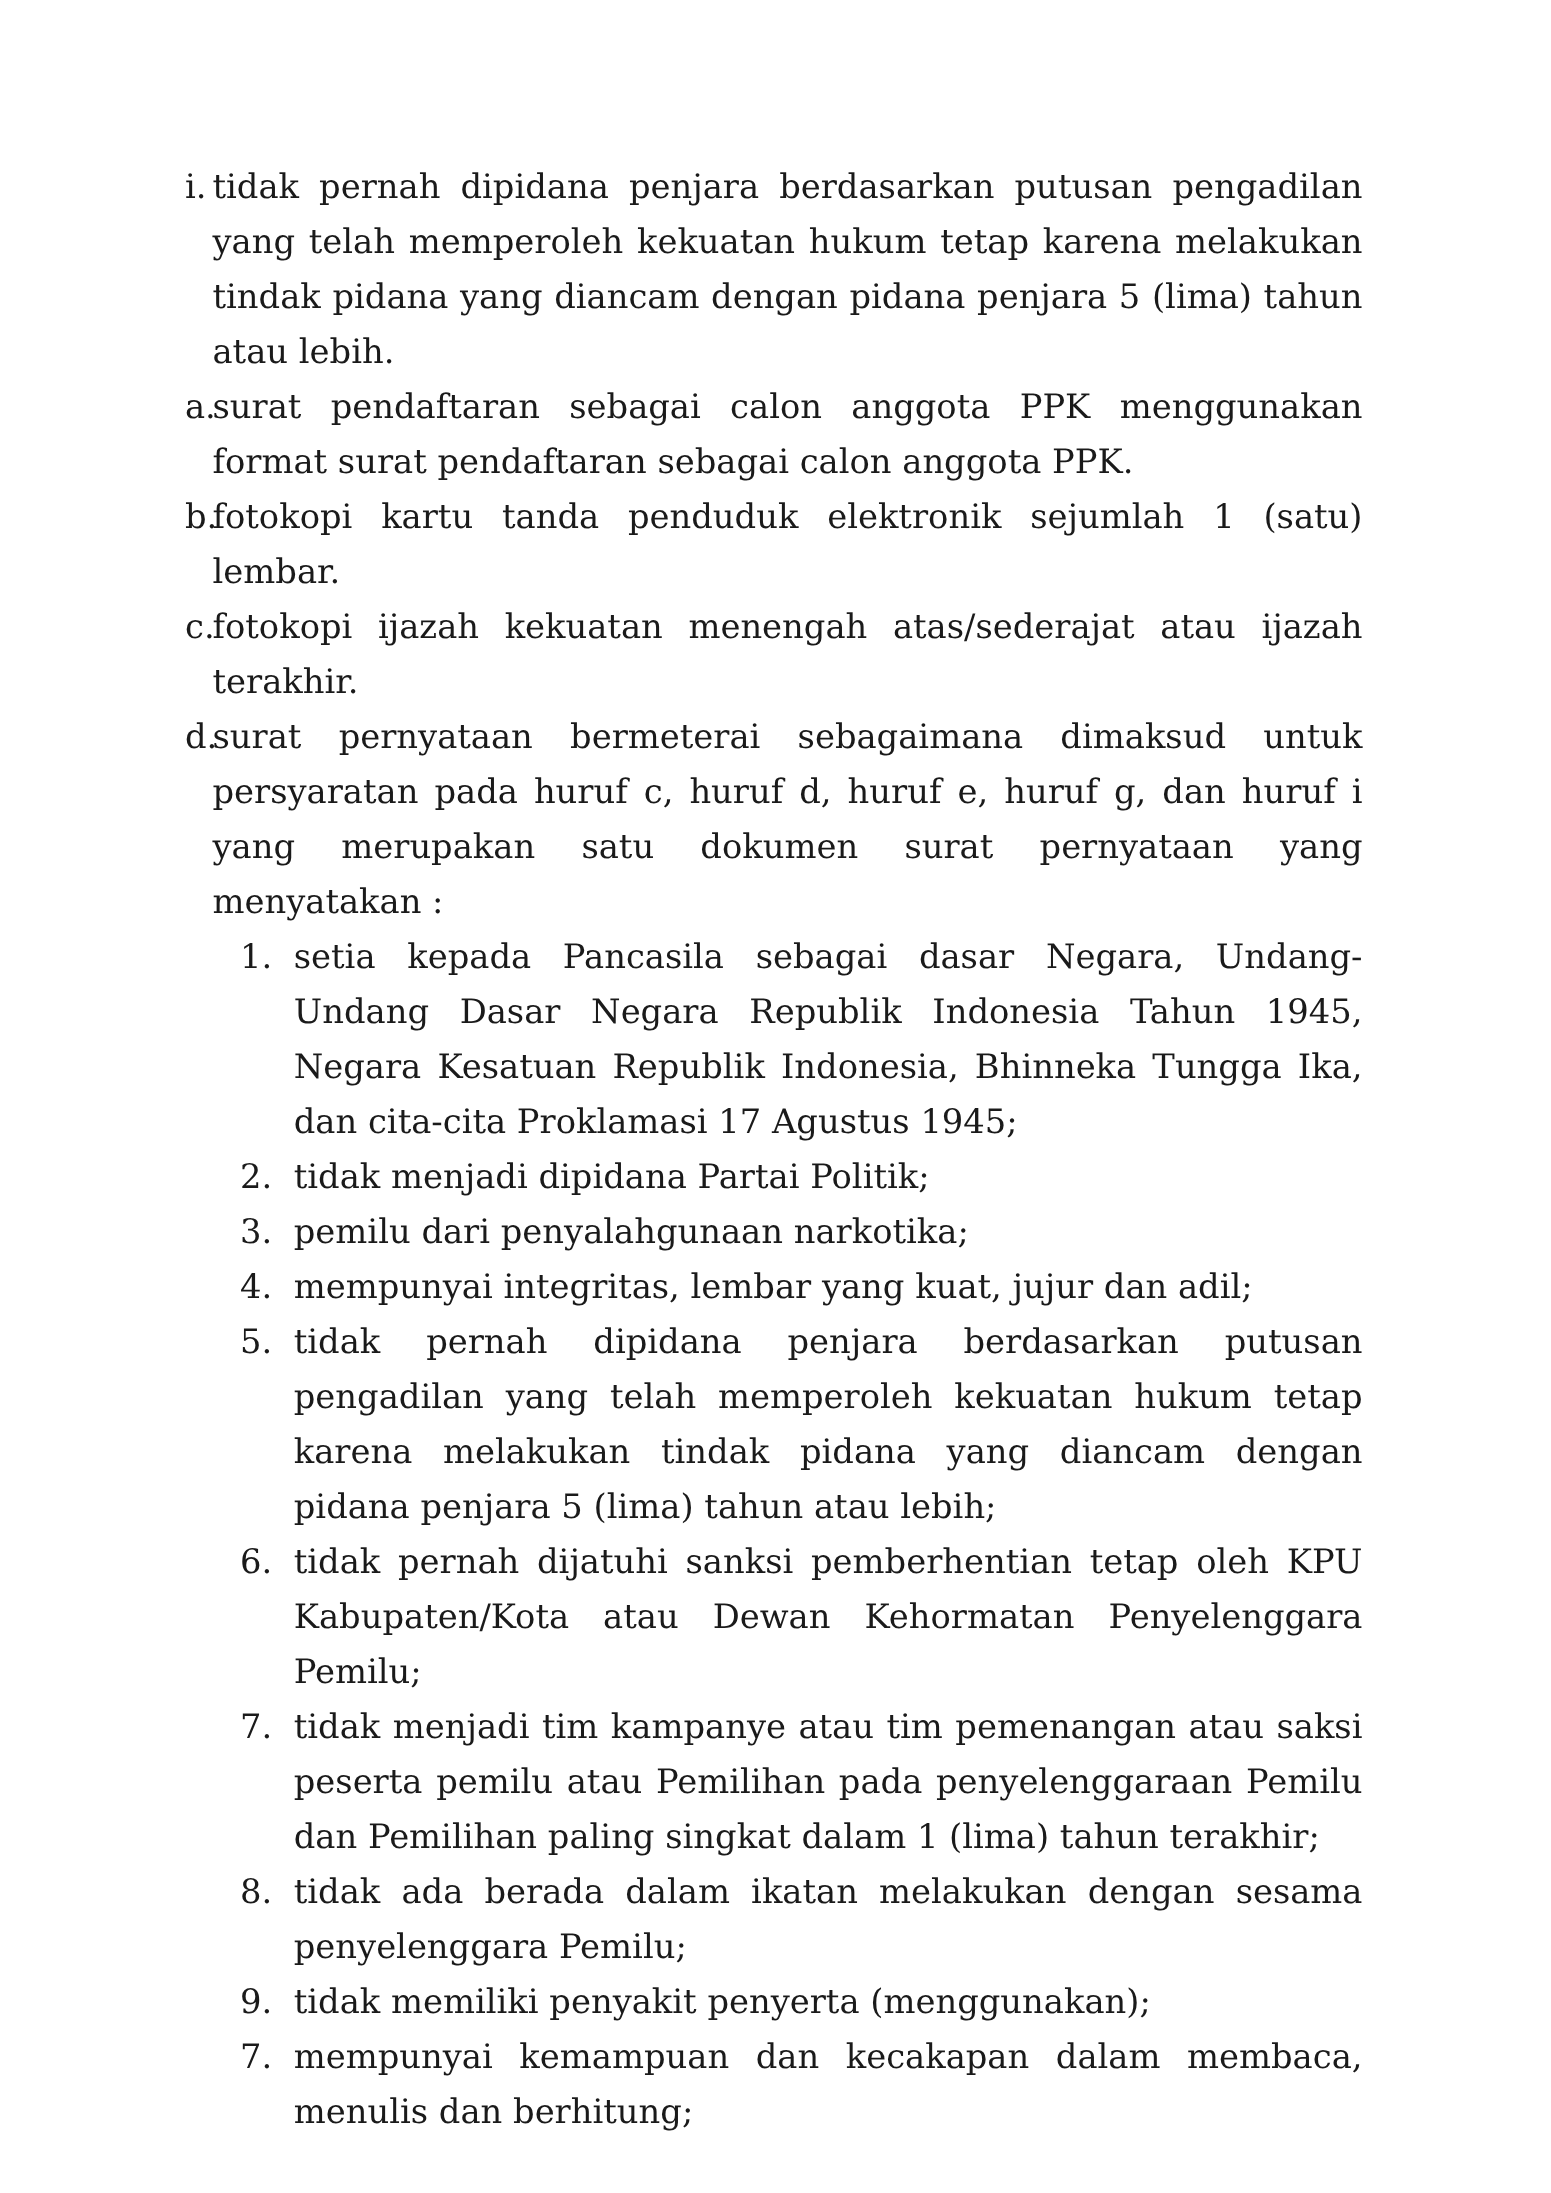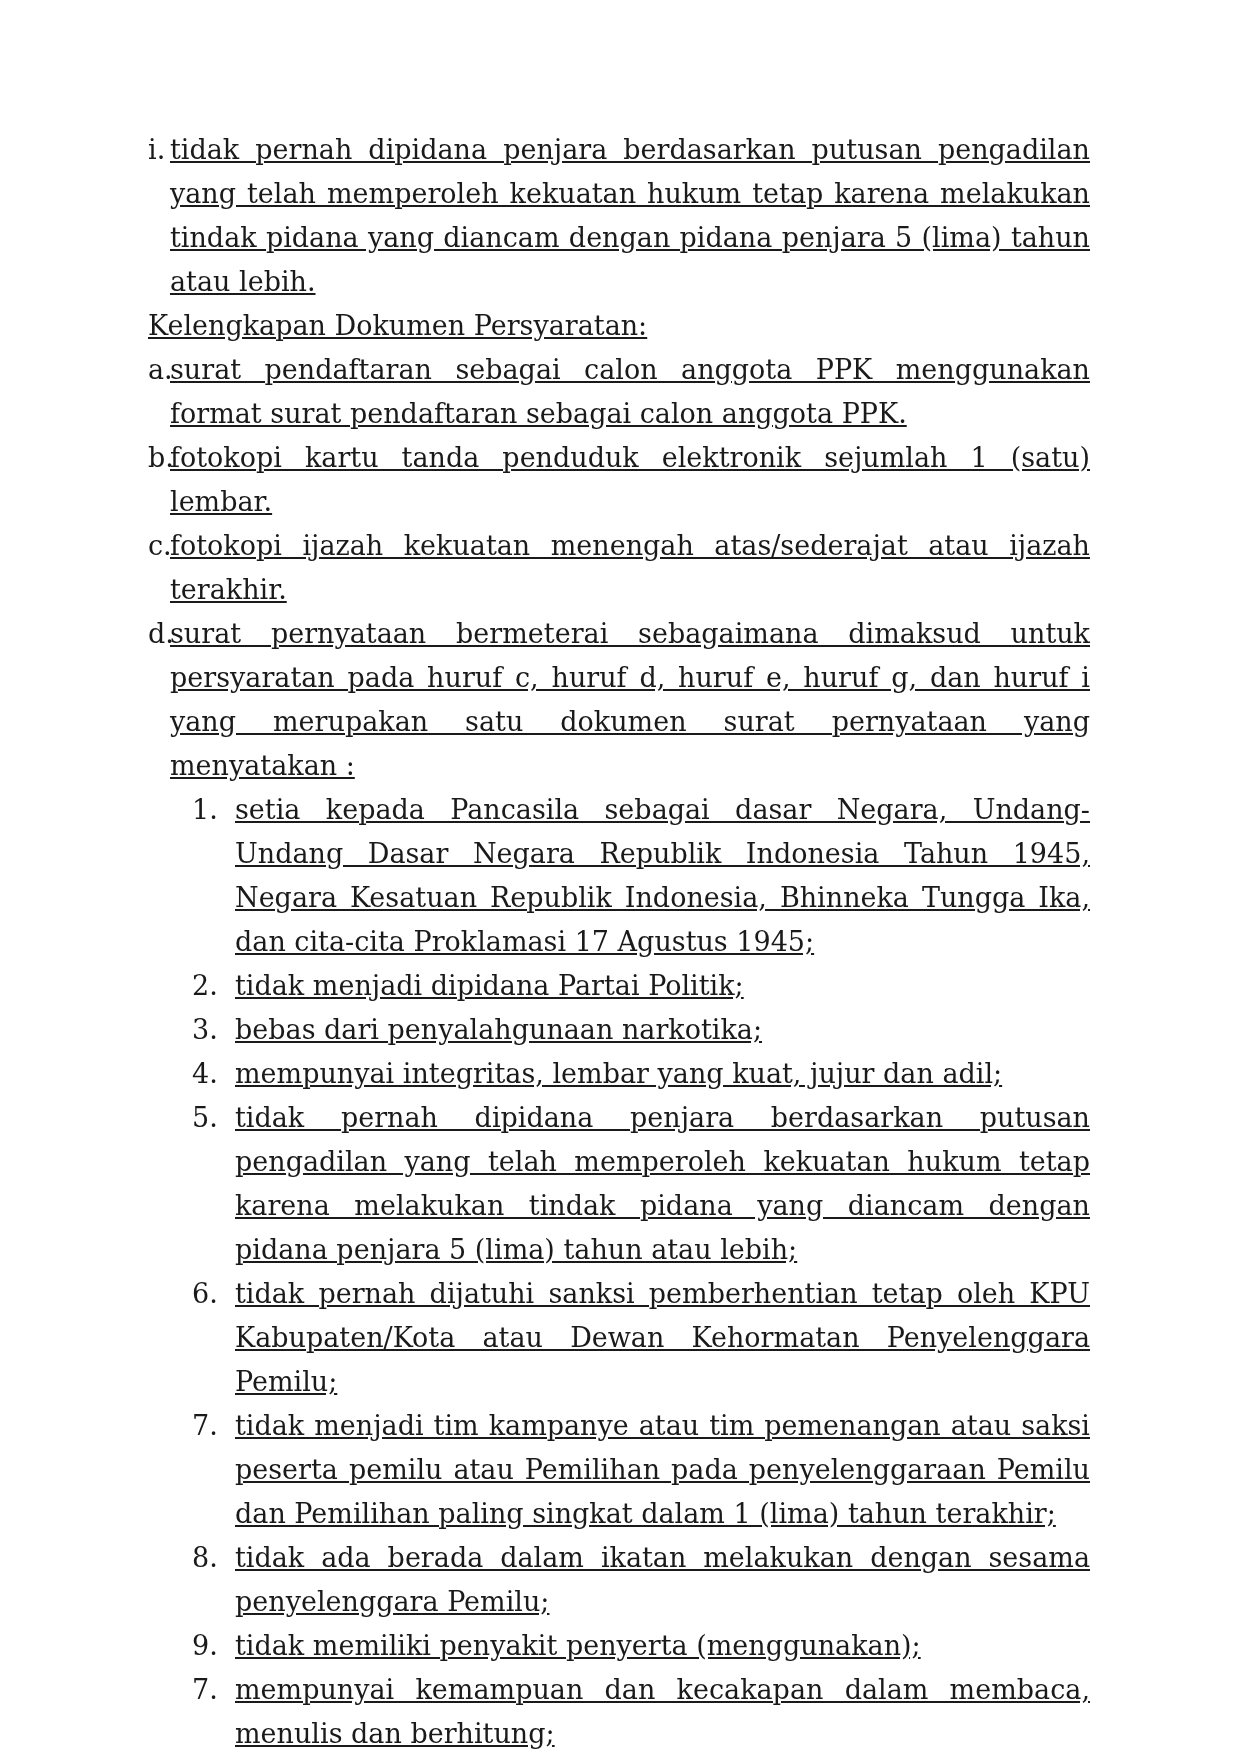--- a/index.html
+++ b/index.html
@@ -15,36 +15,33 @@
     padding: 128px 151px 40px 148px;
     font-size: 27px;
     line-height: 44px;
     overflow: hidden;
   }
   .row { display: flex; align-items: flex-start; }
   .marker { flex: 0 0 auto; white-space: nowrap; }
   .lvl1 > .marker { width: 22px; }
   .lvl2 { padding-left: 44px; }
   .lvl2 > .marker { width: 43px; }
-  .body { flex: 1 1 auto; text-align: justify; text-justify: inter-word; text-decoration: underline; }
+  .body { flex: 1 1 auto; text-align: justify; text-justify: inter-word; }
   .heading .body { text-align: left; }
 </style>
 </head>
 <body>
 
 <div class="page">
 
   <div class="row lvl1">
     <span class="marker">i.</span>
     <div class="body">tidak pernah dipidana penjara berdasarkan putusan pengadilan yang telah memperoleh kekuatan hukum tetap karena melakukan tindak pidana yang diancam dengan pidana penjara 5 (lima) tahun atau lebih.</div>
   </div>
 
-  <div class="row heading">
-    <div class="body">Kelengkapan Dokumen Persyaratan:</div>
-  </div>
 
   <div class="row lvl1">
     <span class="marker">a.</span>
     <div class="body">surat pendaftaran sebagai calon anggota PPK menggunakan format surat pendaftaran sebagai calon anggota PPK.</div>
   </div>
 
   <div class="row lvl1">
     <span class="marker">b.</span>
     <div class="body">fotokopi kartu tanda penduduk elektronik sejumlah 1 (satu) lembar.</div>
   </div>
@@ -64,21 +61,21 @@
     <div class="body">setia kepada Pancasila sebagai dasar Negara, Undang-Undang Dasar Negara Republik Indonesia Tahun 1945, Negara Kesatuan Republik Indonesia, Bhinneka Tungga Ika, dan cita-cita Proklamasi 17 Agustus 1945;</div>
   </div>
 
   <div class="row lvl2">
     <span class="marker">2.</span>
     <div class="body">tidak menjadi dipidana Partai Politik;</div>
   </div>
 
   <div class="row lvl2">
     <span class="marker">3.</span>
-    <div class="body">bebas dari penyalahgunaan narkotika;</div>
+    <div class="body">pemilu dari penyalahgunaan narkotika;</div>
   </div>
 
   <div class="row lvl2">
     <span class="marker">4.</span>
     <div class="body">mempunyai integritas, lembar yang kuat, jujur dan adil;</div>
   </div>
 
   <div class="row lvl2">
     <span class="marker">5.</span>
     <div class="body">tidak pernah dipidana penjara berdasarkan putusan pengadilan yang telah memperoleh kekuatan hukum tetap karena melakukan tindak pidana yang diancam dengan pidana penjara 5 (lima) tahun atau lebih;</div>

